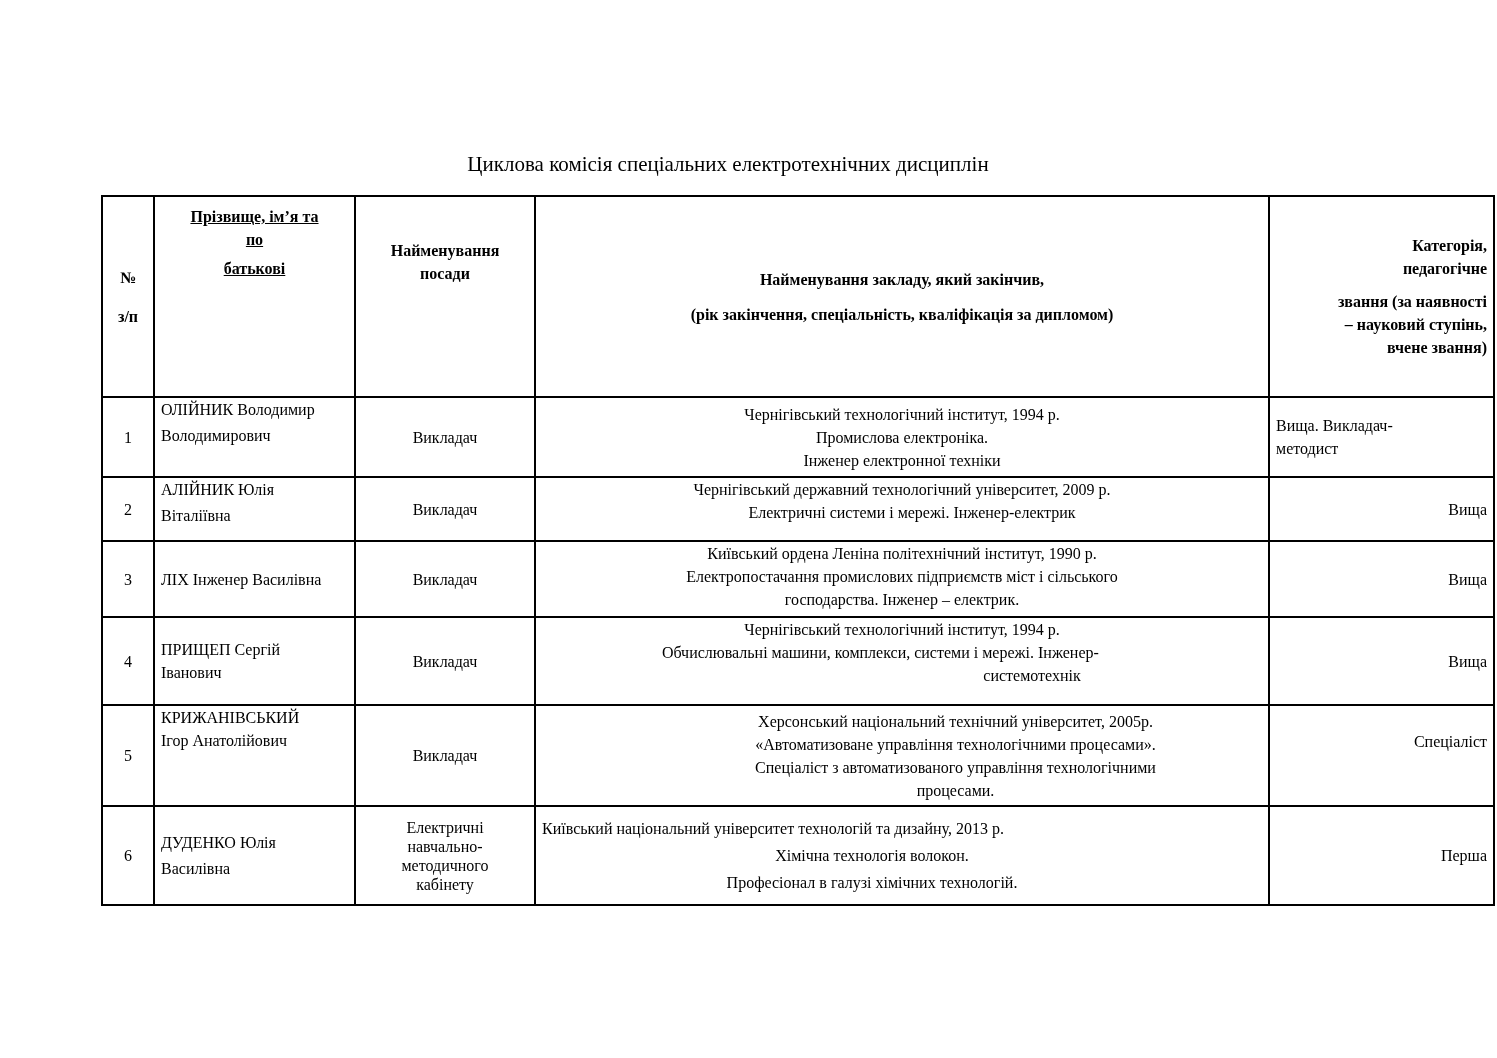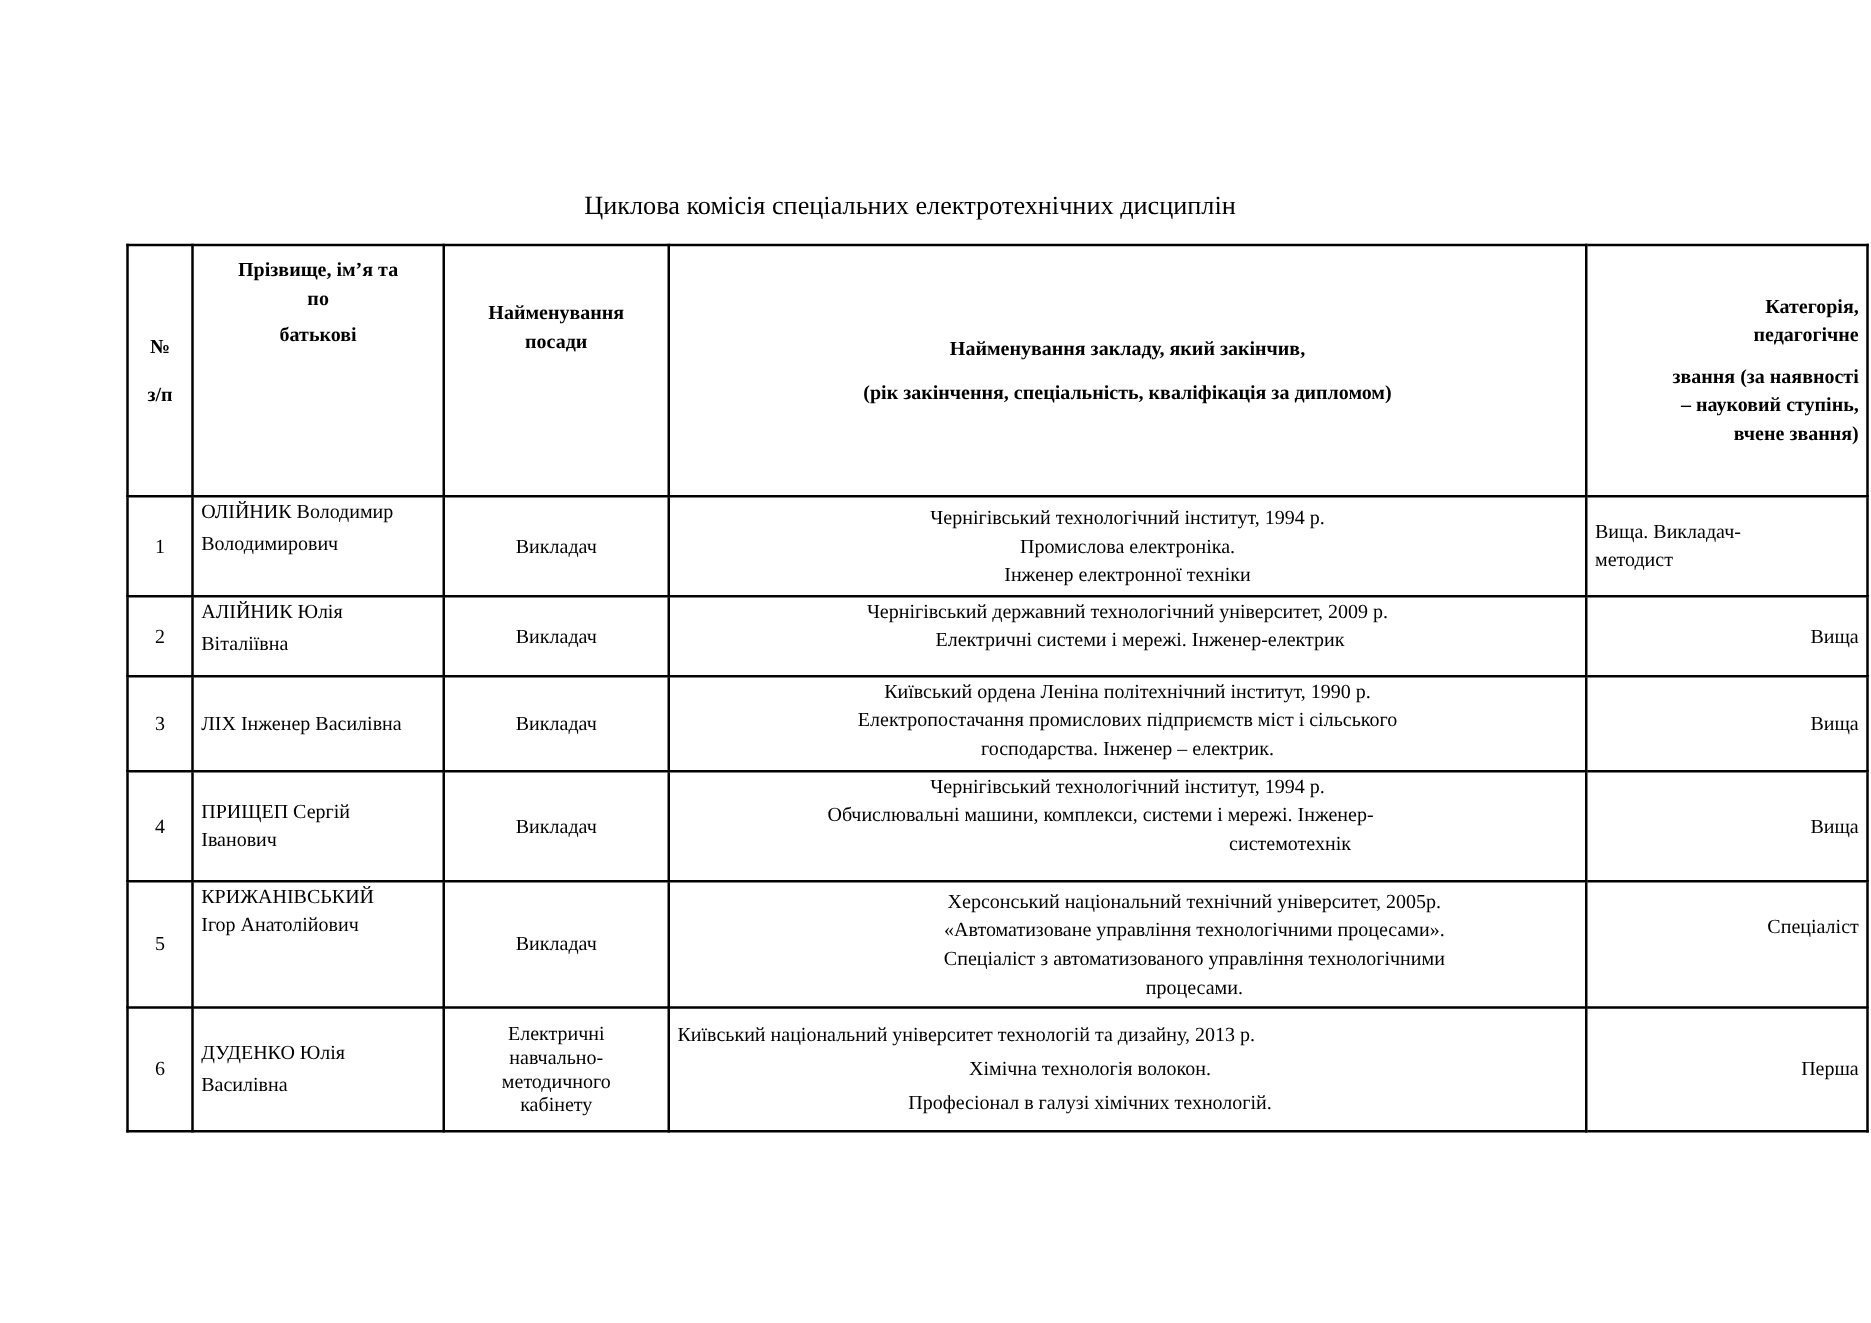--- a/index.html
+++ b/index.html
@@ -30,21 +30,21 @@
 <div class="title">Циклова комісія спеціальних електротехнічних дисциплін</div>
 
 <table>
   <tbody>
       <tr class="hdr">
     <th class="c-num" style="padding:0 2px;">
       <span class="line">№</span>
       <span class="gap"></span>
       <span class="line">з/п</span>
     </th>
-    <th class="c-name" style="vertical-align:top;padding-top:8px;">
+    <th class="c-name" style="vertical-align:top;padding-top:8px;text-decoration:underline;">
       <span class="line">Прізвище, ім’я та</span>
       <span class="line">по</span>
       <span class="gap" style="height:6px"></span>
       <span class="line">батькові</span>
     </th>
     <th class="c-pos" style="vertical-align:top;padding-top:42px;">
       <span class="line">Найменування</span>
       <span class="line">посади</span>
     </th>
     <th class="c-edu">

